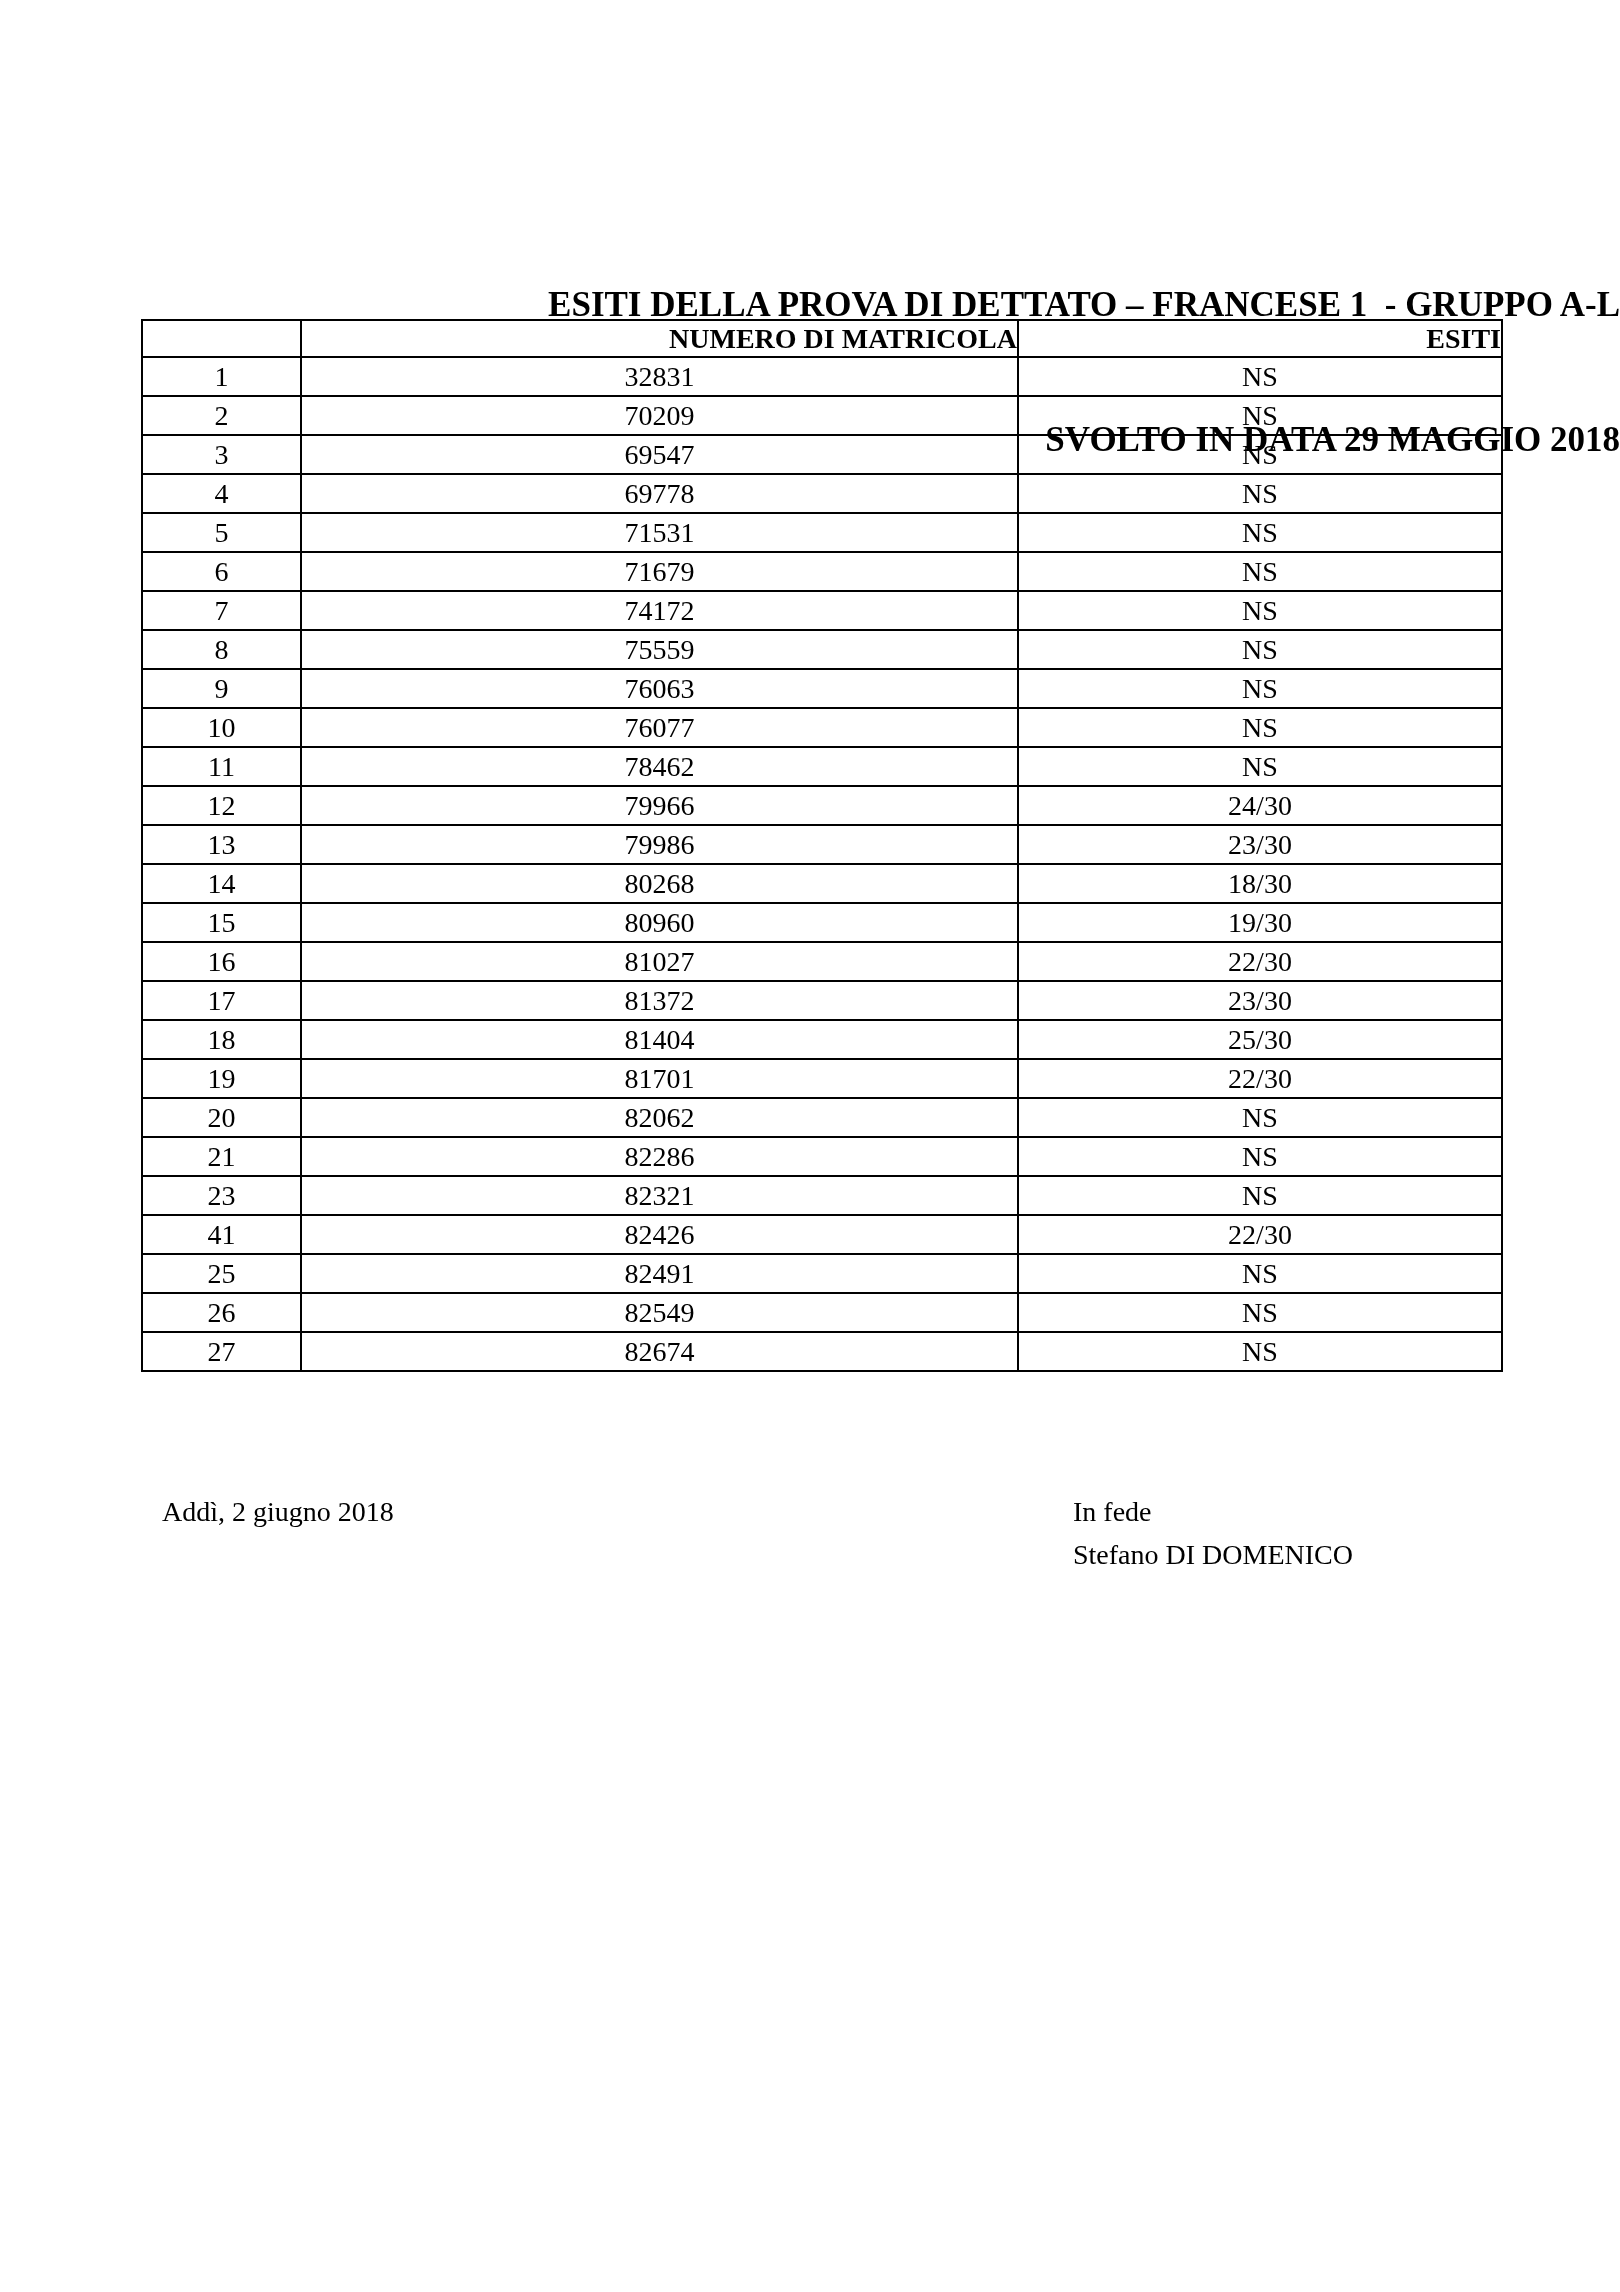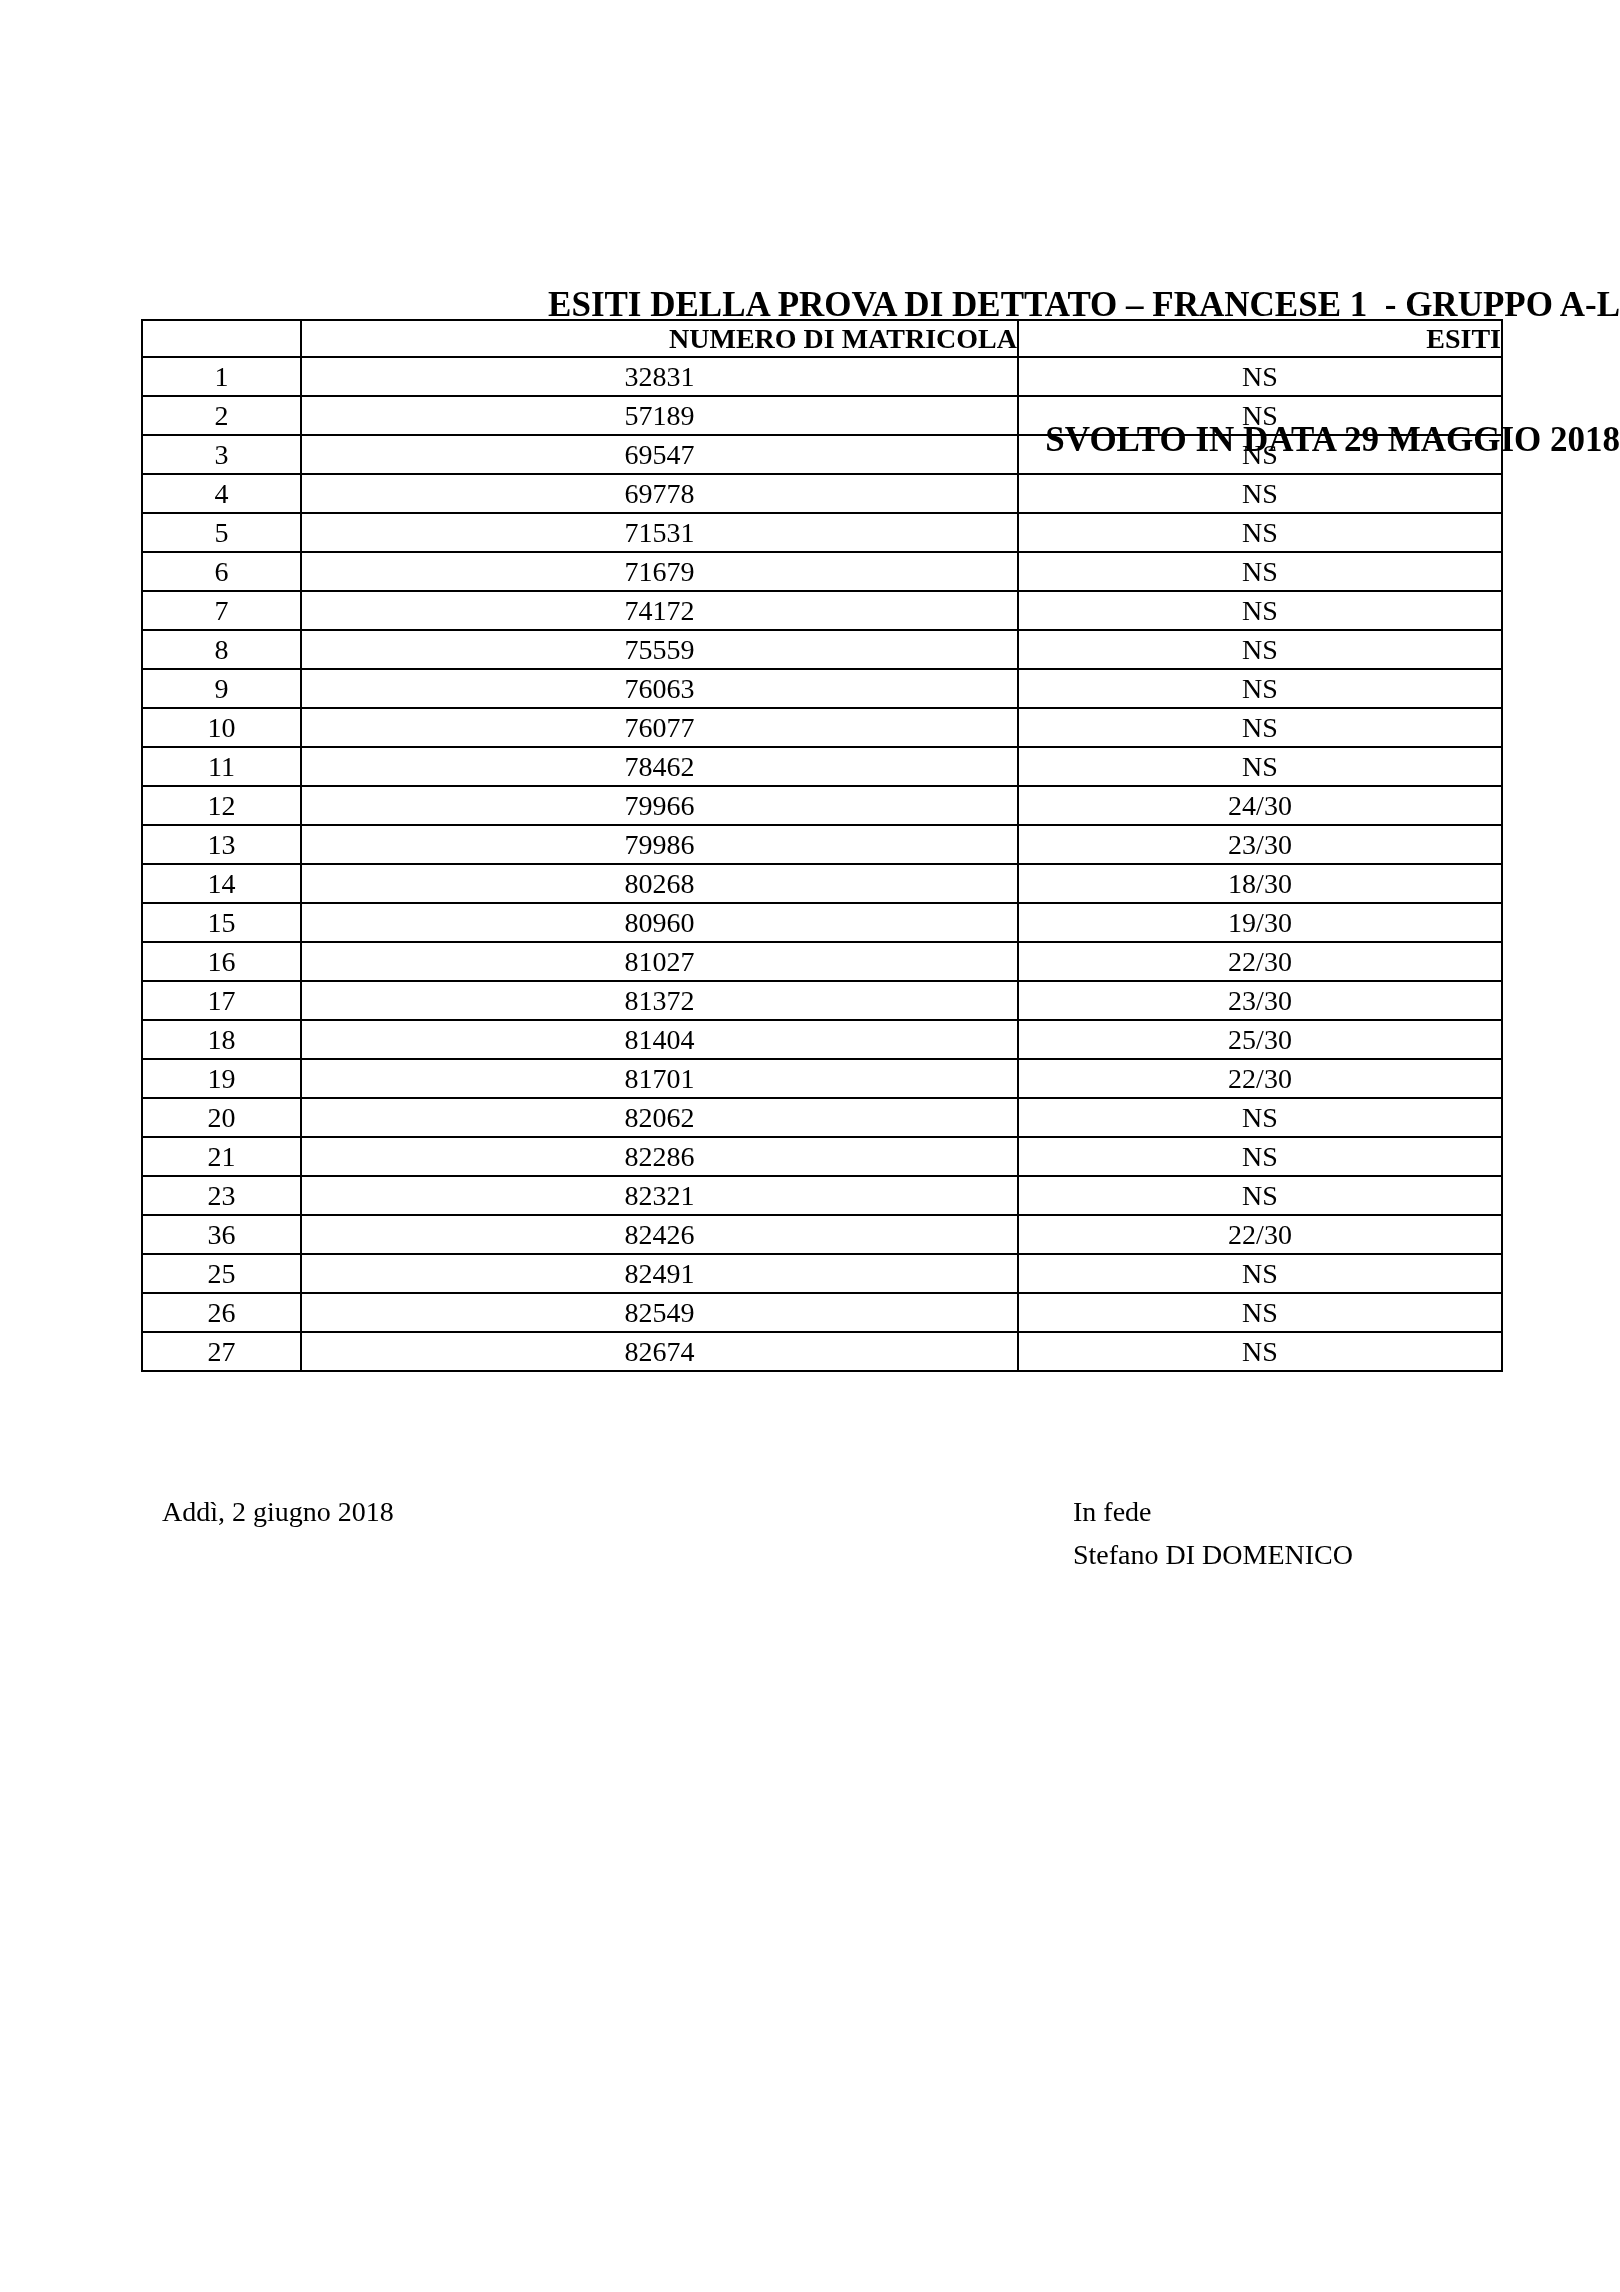--- a/index.html
+++ b/index.html
@@ -108,21 +108,21 @@
       </tr>
     </thead>
     <tbody id="table-body">
         <tr>
           <td>1</td>
           <td>32831</td>
           <td>NS</td>
         </tr>
         <tr>
           <td>2</td>
-          <td>57189</td>
+          <td>70209</td>
           <td>NS</td>
         </tr>
         <tr>
           <td>3</td>
           <td>69547</td>
           <td>NS</td>
         </tr>
         <tr>
           <td>4</td>
           <td>69778</td>
@@ -212,21 +212,21 @@
           <td>21</td>
           <td>82286</td>
           <td>NS</td>
         </tr>
         <tr>
           <td>23</td>
           <td>82321</td>
           <td>NS</td>
         </tr>
         <tr>
-          <td>36</td>
+          <td>41</td>
           <td>82426</td>
           <td>22/30</td>
         </tr>
         <tr>
           <td>25</td>
           <td>82491</td>
           <td>NS</td>
         </tr>
         <tr>
           <td>26</td>

